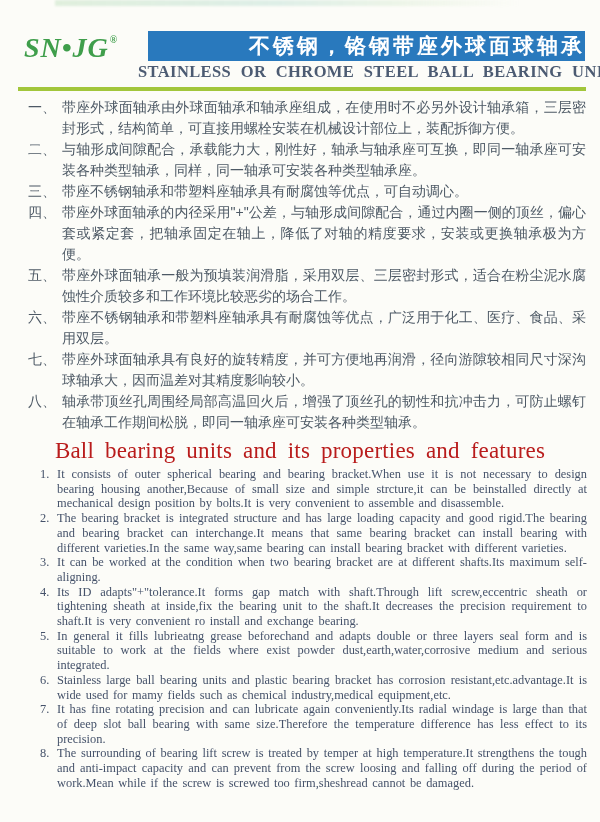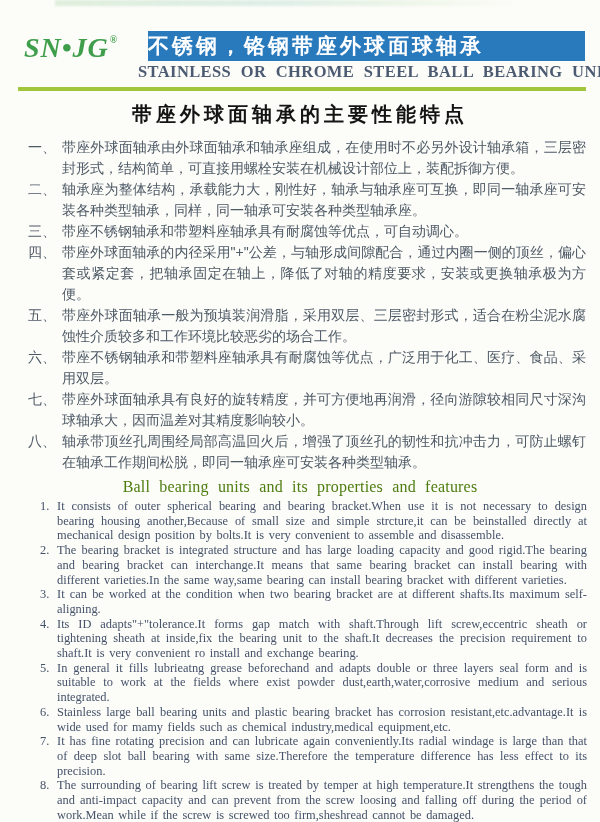--- a/index.html
+++ b/index.html
@@ -23,21 +23,21 @@
     font-family:"Liberation Serif", serif;
     font-style:italic;font-weight:bold;
     font-size:28px;color:#3f9e4b;letter-spacing:1px;
     white-space:nowrap;
   }
   .logo .reg{font-size:10px;font-style:normal;vertical-align:14px;margin-left:1px;}
   .banner{
     position:absolute;left:148px;top:31px;width:437px;height:30px;
     background:#2979bd;color:#ffffff;
     font-weight:bold;font-size:21px;line-height:30px;
-    text-align:left;letter-spacing:3px;
+    text-align:right;letter-spacing:3px;
     font-family:"Liberation Serif", serif;
   }
   .subtitle{
     position:absolute;left:138px;top:62px;width:450px;
     text-align:center;font-weight:bold;font-size:16.5px;
     color:#4c5b72;letter-spacing:.4px;word-spacing:5px;
     font-family:"Liberation Serif", serif;
     white-space:nowrap;
   }
   .rule{
@@ -52,22 +52,22 @@
     font-family:"Liberation Serif", serif;
   }
   .zh-list{margin:0 14px 0 28px;padding:0;list-style:none;
     color:#4d5965;font-size:14px;line-height:21px;
     font-family:"Liberation Sans", sans-serif;
   }
   .zh-item{display:flex;}
   .zh-num{flex:0 0 34px;}
   .zh-txt{flex:1;text-align:justify;text-justify:inter-ideograph;}
   .en-title{
-    text-align:center;font-size:16px;font-weight:normal;
-    color:#4d7c0f;margin:5px 0 3px 0;word-spacing:5px;letter-spacing:.2px;
+    text-align:center;font-size:23px;font-weight:normal;
+    color:#b91c1c;margin:5px 0 3px 0;word-spacing:5px;letter-spacing:.2px;
     font-family:"Liberation Serif", serif;
   }
   .en-list{margin:0 13px 0 40px;padding:0;list-style:none;
     color:#45526a;font-size:12.4px;line-height:14.7px;
     font-family:"Liberation Serif", serif;word-spacing:1.5px;
   }
   .en-item{display:flex;}
   .en-num{flex:0 0 17px;}
   .en-txt{flex:1;text-align:justify;}
 </style>
@@ -81,30 +81,29 @@
   <div class="logo"><span>SN•JG</span><span class="reg">®</span></div>
 
   <div class="banner">不锈钢，铬钢带座外球面球轴承</div>
 
   <div class="subtitle">STAINLESS OR CHROME STEEL BALL BEARING UNITS</div>
 
   <div class="rule"></div>
 
   <div class="content">
 
-    <div class="zh-title">带座外球面轴承的主要性能特点</div>
 
     <ul class="zh-list">
       <li class="zh-item">
           <span class="zh-num">一、</span>
           <span class="zh-txt">带座外球面轴承由外球面轴承和轴承座组成，在使用时不必另外设计轴承箱，三层密封形式，结构简单，可直接用螺栓安装在机械设计部位上，装配拆御方便。</span>
         </li>
       <li class="zh-item">
           <span class="zh-num">二、</span>
-          <span class="zh-txt">轴承座为整体结构，承载能力大，刚性好，轴承与轴承座可互换，即同一轴承座可安装各种类型轴承，同样，同一轴承可安装各种类型轴承座。</span>
+          <span class="zh-txt">与轴形成间隙配合，承载能力大，刚性好，轴承与轴承座可互换，即同一轴承座可安装各种类型轴承，同样，同一轴承可安装各种类型轴承座。</span>
         </li>
       <li class="zh-item">
           <span class="zh-num">三、</span>
           <span class="zh-txt">带座不锈钢轴承和带塑料座轴承具有耐腐蚀等优点，可自动调心。</span>
         </li>
       <li class="zh-item">
           <span class="zh-num">四、</span>
           <span class="zh-txt">带座外球面轴承的内径采用"+"公差，与轴形成间隙配合，通过内圈一侧的顶丝，偏心套或紧定套，把轴承固定在轴上，降低了对轴的精度要求，安装或更换轴承极为方便。</span>
         </li>
       <li class="zh-item">

